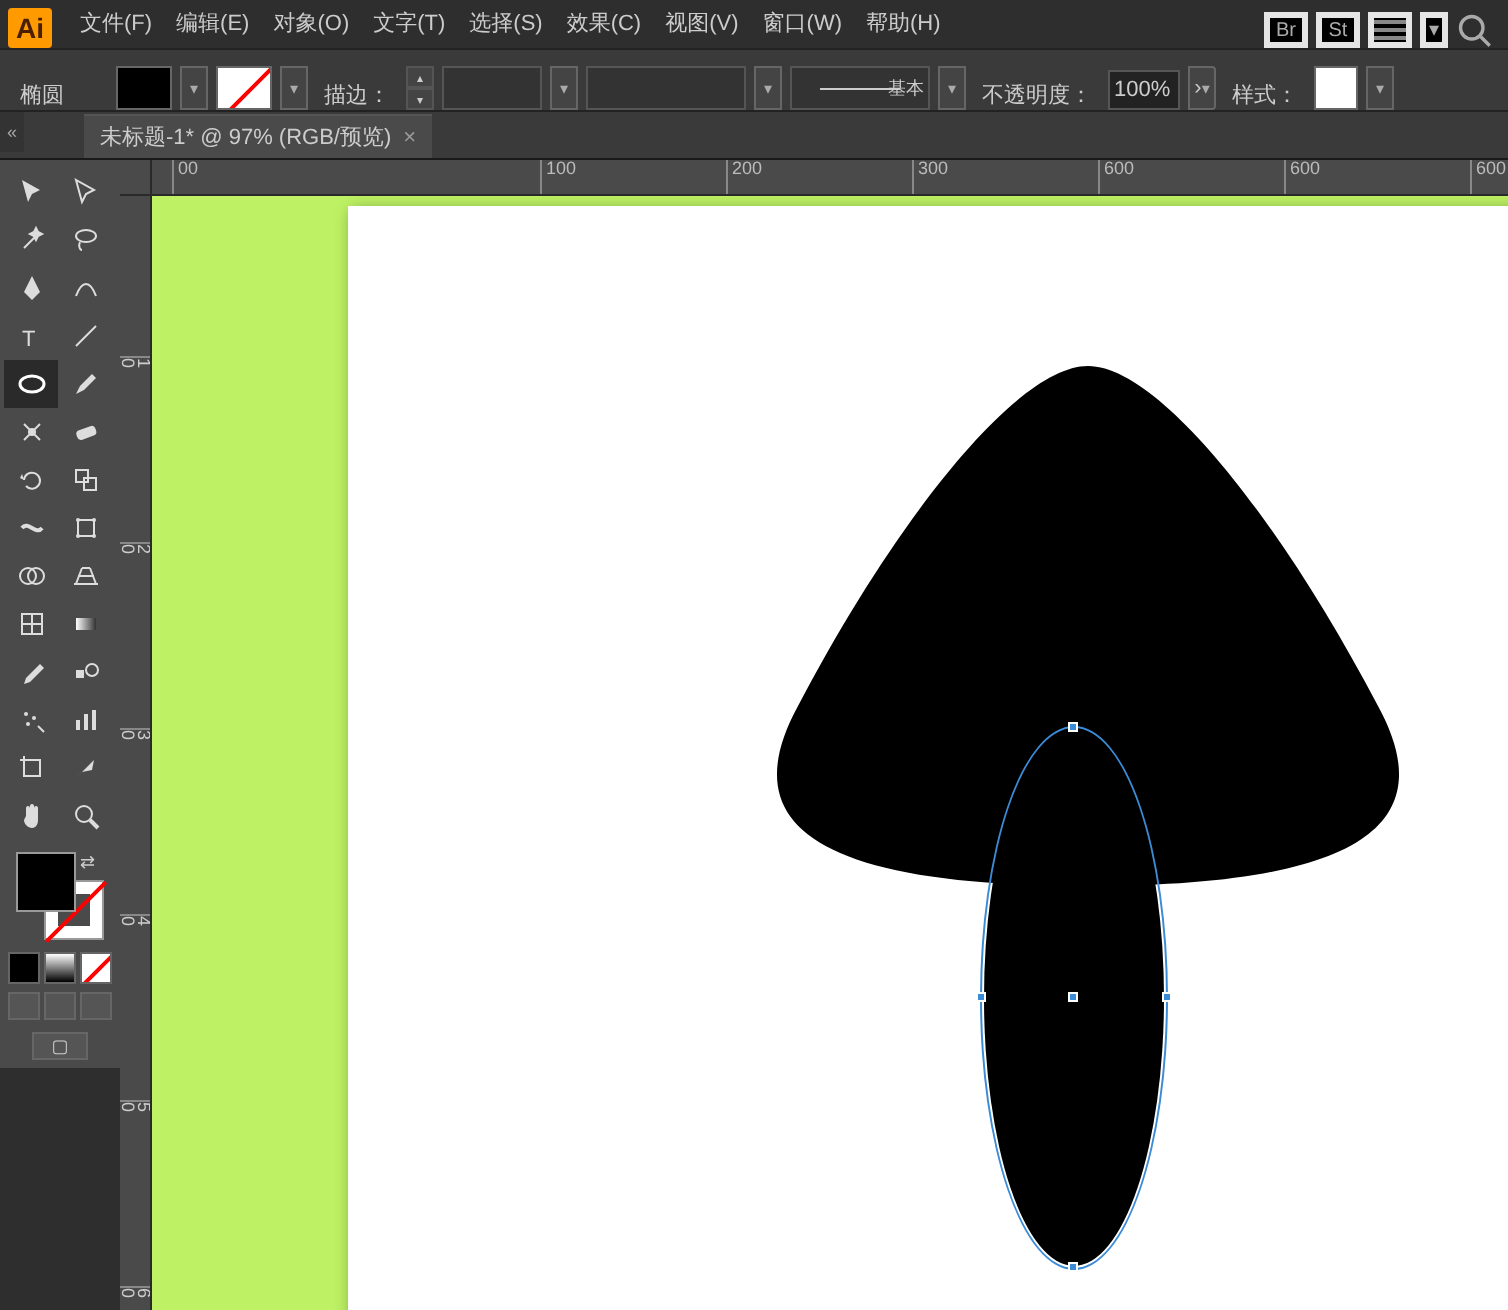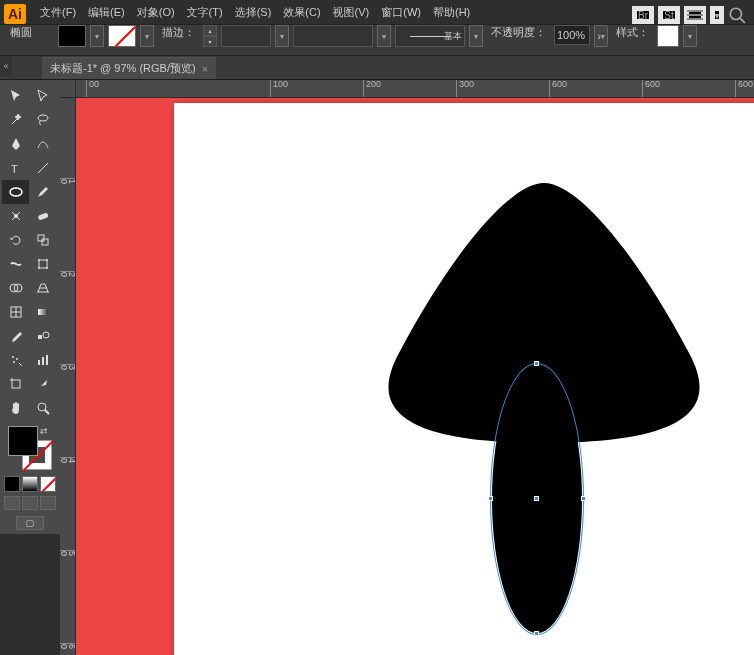--- a/index.html
+++ b/index.html
@@ -1,24 +1,24 @@
 <!DOCTYPE html>
 <html><head>
 <meta charset="utf-8">
 <style>
 *{margin:0;padding:0;box-sizing:border-box;font-family:"Microsoft YaHei",sans-serif;font-size:11px;color:#ccc;user-select:none}
 body{background:#2e2e2e;width:754px;height:655px;overflow:hidden;position:relative}
 .menubar{height:24px;background:#2e2e2e;display:flex;align-items:flex-end;padding-left:4px}
 .ai-logo{width:22px;height:20px;background:#ff9a00;color:#4a1e00;font-weight:bold;font-size:14px;display:flex;align-items:center;justify-content:center;margin-right:8px;border-radius:2px}
 .menu-item{padding:0 6px;line-height:24px;cursor:pointer}
 .menu-right{margin-left:auto;display:flex;align-items:center;gap:4px;padding-right:8px}
-.mr-btn{width:22px;height:18px;background:#000000;display:flex;align-items:center;justify-content:center;font-size:10px;color:#aaa;border:5px solid #e5e5e5}
+.mr-btn{width:22px;height:18px;background:#000000;display:flex;align-items:center;justify-content:center;font-size:10px;color:#aaa;border:3px solid #e5e5e5}
 .mr-bars{display:flex;flex-direction:column;gap:2px}
 .mr-bars div{width:16px;height:2px;background:#888}
-.controlbar{height:32px;background:#3a3a3a;border-top:1px solid #222;border-bottom:1px solid #222;display:flex;align-items:flex-start;padding:0 6px;gap:4px}
+.controlbar{height:32px;background:#3a3a3a;border-top:1px solid #222;border-bottom:1px solid #222;display:flex;align-items:flex-end;padding:0 6px;gap:4px}
 .cb-label{color:#ccc;padding:0 4px}
 .cb-swatch{width:28px;height:22px;border:1px solid #666;background:#000}
 .cb-dd{width:14px;height:22px;border:1px solid #666;background:#444;display:flex;align-items:center;justify-content:center}
 .cb-dd::after{content:"▾";font-size:8px;color:#aaa}
 .cb-nostroke{width:28px;height:22px;border:1px solid #666;background:#fff;position:relative;overflow:hidden}
 .cb-nostroke::after{content:"";position:absolute;width:40px;height:2px;background:red;top:10px;left:-4px;transform:rotate(-45deg)}
 .cb-field{height:22px;border:1px solid #555;background:#333;display:flex;align-items:center;padding:0 4px;min-width:40px}
 .cb-spin{width:14px;height:22px;display:flex;flex-direction:column}
 .cb-spin div{flex:1;border:1px solid #555;background:#444;font-size:6px;display:flex;align-items:center;justify-content:center}
 .cb-brush{width:80px;height:22px;border:1px solid #555;background:#333}
@@ -47,21 +47,21 @@
 .mini-row{display:flex;justify-content:center;gap:2px;margin-top:2px}
 .mini-sw{width:16px;height:16px;border:1px solid #666}
 .mini-sw.black{background:#000}
 .mini-sw.grad{background:linear-gradient(#fff,#000)}
 .mini-sw.none{background:#fff;position:relative;overflow:hidden}
 .mini-sw.none::after{content:"";position:absolute;width:22px;height:2px;background:red;top:7px;left:-3px;transform:rotate(-45deg)}
 .screen-row{display:flex;justify-content:center;gap:2px;margin-top:4px}
 .screen-btn{width:16px;height:14px;border:1px solid #666;background:#555}
 .tb-collapse{display:flex;justify-content:center;margin-top:6px}
 .tb-collapse div{width:28px;height:14px;border:1px solid #666;background:#555;display:flex;align-items:center;justify-content:center;font-size:9px}
-.workspace{position:absolute;left:60px;top:80px;right:0;bottom:0;background:#ef4444}
+.workspace{position:absolute;left:60px;top:80px;right:0;bottom:0;background:#bef264}
 .ruler-h{position:absolute;left:16px;top:0;right:0;height:18px;background:#4a4a4a;border-bottom:1px solid #2a2a2a;overflow:hidden}
 .ruler-v{position:absolute;left:0;top:18px;width:16px;bottom:0;background:#4a4a4a;border-right:1px solid #2a2a2a;overflow:hidden}
 .ruler-corner{position:absolute;left:0;top:0;width:16px;height:18px;background:#4a4a4a;border-right:1px solid #2a2a2a;border-bottom:1px solid #2a2a2a}
 .rh-tick{position:absolute;top:0;height:18px;border-left:1px solid #888;padding-left:2px;font-size:9px;color:#bbb;line-height:9px}
 .rv-tick{position:absolute;left:0;width:16px;border-top:1px solid #888;font-size:9px;color:#bbb;text-align:center;writing-mode:vertical-rl}
 .rv-tick span{display:block;font-size:9px;line-height:8px}
 .canvas-area{position:absolute;left:16px;top:18px;right:0;bottom:0;overflow:hidden}
 .artboard{position:absolute;left:98px;top:5px;width:620px;height:600px;background:#fff;box-shadow:2px 2px 8px rgba(0,0,0,.4)}
 .cap-shape{position:absolute;left:205px;top:80px;width:330px;height:260px}
 .stalk{position:absolute;left:318px;top:262px;width:90px;height:268px}

